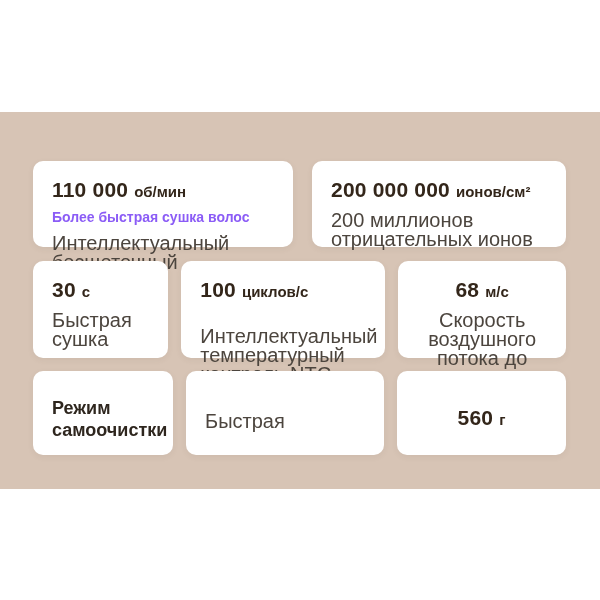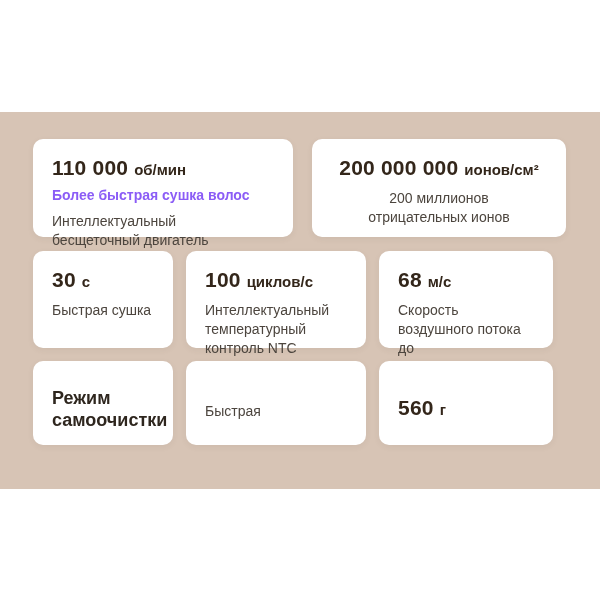--- a/index.html
+++ b/index.html
@@ -15,40 +15,40 @@
     left: 0; top: 112px;
     width: 600px; height: 377px;
     background: #d7c4b5;
   }
   .grid {
     position: absolute;
     left: 33px; top: 139px;
     width: 533px;
   }
   .row { display: flex; }
-  .row-1 { height: 98px; }
+  .row-1 { height: 86px; margin-top: 22px; }
   .row-2 { height: 97px; margin-top: 14px; }
   .row-3 { height: 84px; margin-top: 13px; }
-  .gap-a { margin-left: 19px; text-align: center; }
+  .gap-a { margin-left: 19px; }
   .gap-b { margin-left: 13px; }
   .card {
     background: #ffffff;
     border-radius: 10px;
     box-sizing: border-box;
     padding: 17px 19px;
     box-shadow: 0 2px 6px rgba(90, 70, 55, 0.07);
     display: flex;
     flex-direction: column;
   }
   .card.center { justify-content: center; padding-top: 12px; padding-bottom: 0; }
   .w-260 { width: 260px; }
   .w-254 { width: 254px; }
   .w-153 { width: 140px; }
-  .w-180 { width: 180px; }
-  .w-174 { width: 174px; }
+  .w-180 { width: 204px; gap: 16px; }
+  .w-174 { width: 174px; text-align: center; }
   .vline { line-height: 24px; white-space: nowrap; }
   .val {
     font-size: 21px;
     font-weight: 700;
     color: #33261a;
     letter-spacing: 0.2px;
   }
   .unit {
     font-size: 15px;
     font-weight: 700;
@@ -57,21 +57,21 @@
   }
   .hl {
     font-size: 14px;
     font-weight: 700;
     color: #8b5cf6;
     margin-top: 4px;
     line-height: 19px;
     white-space: pre-line;
   }
   .desc {
-    font-size: 14px;
+    font-size: 20px;
     font-weight: 400;
     color: #4c453e;
     margin-top: 7px;
     line-height: 19px;
     white-space: pre-line;
   }
   .card.center .desc { margin-top: 4px; }
   .card-title {
     font-size: 18px;
     font-weight: 700;

